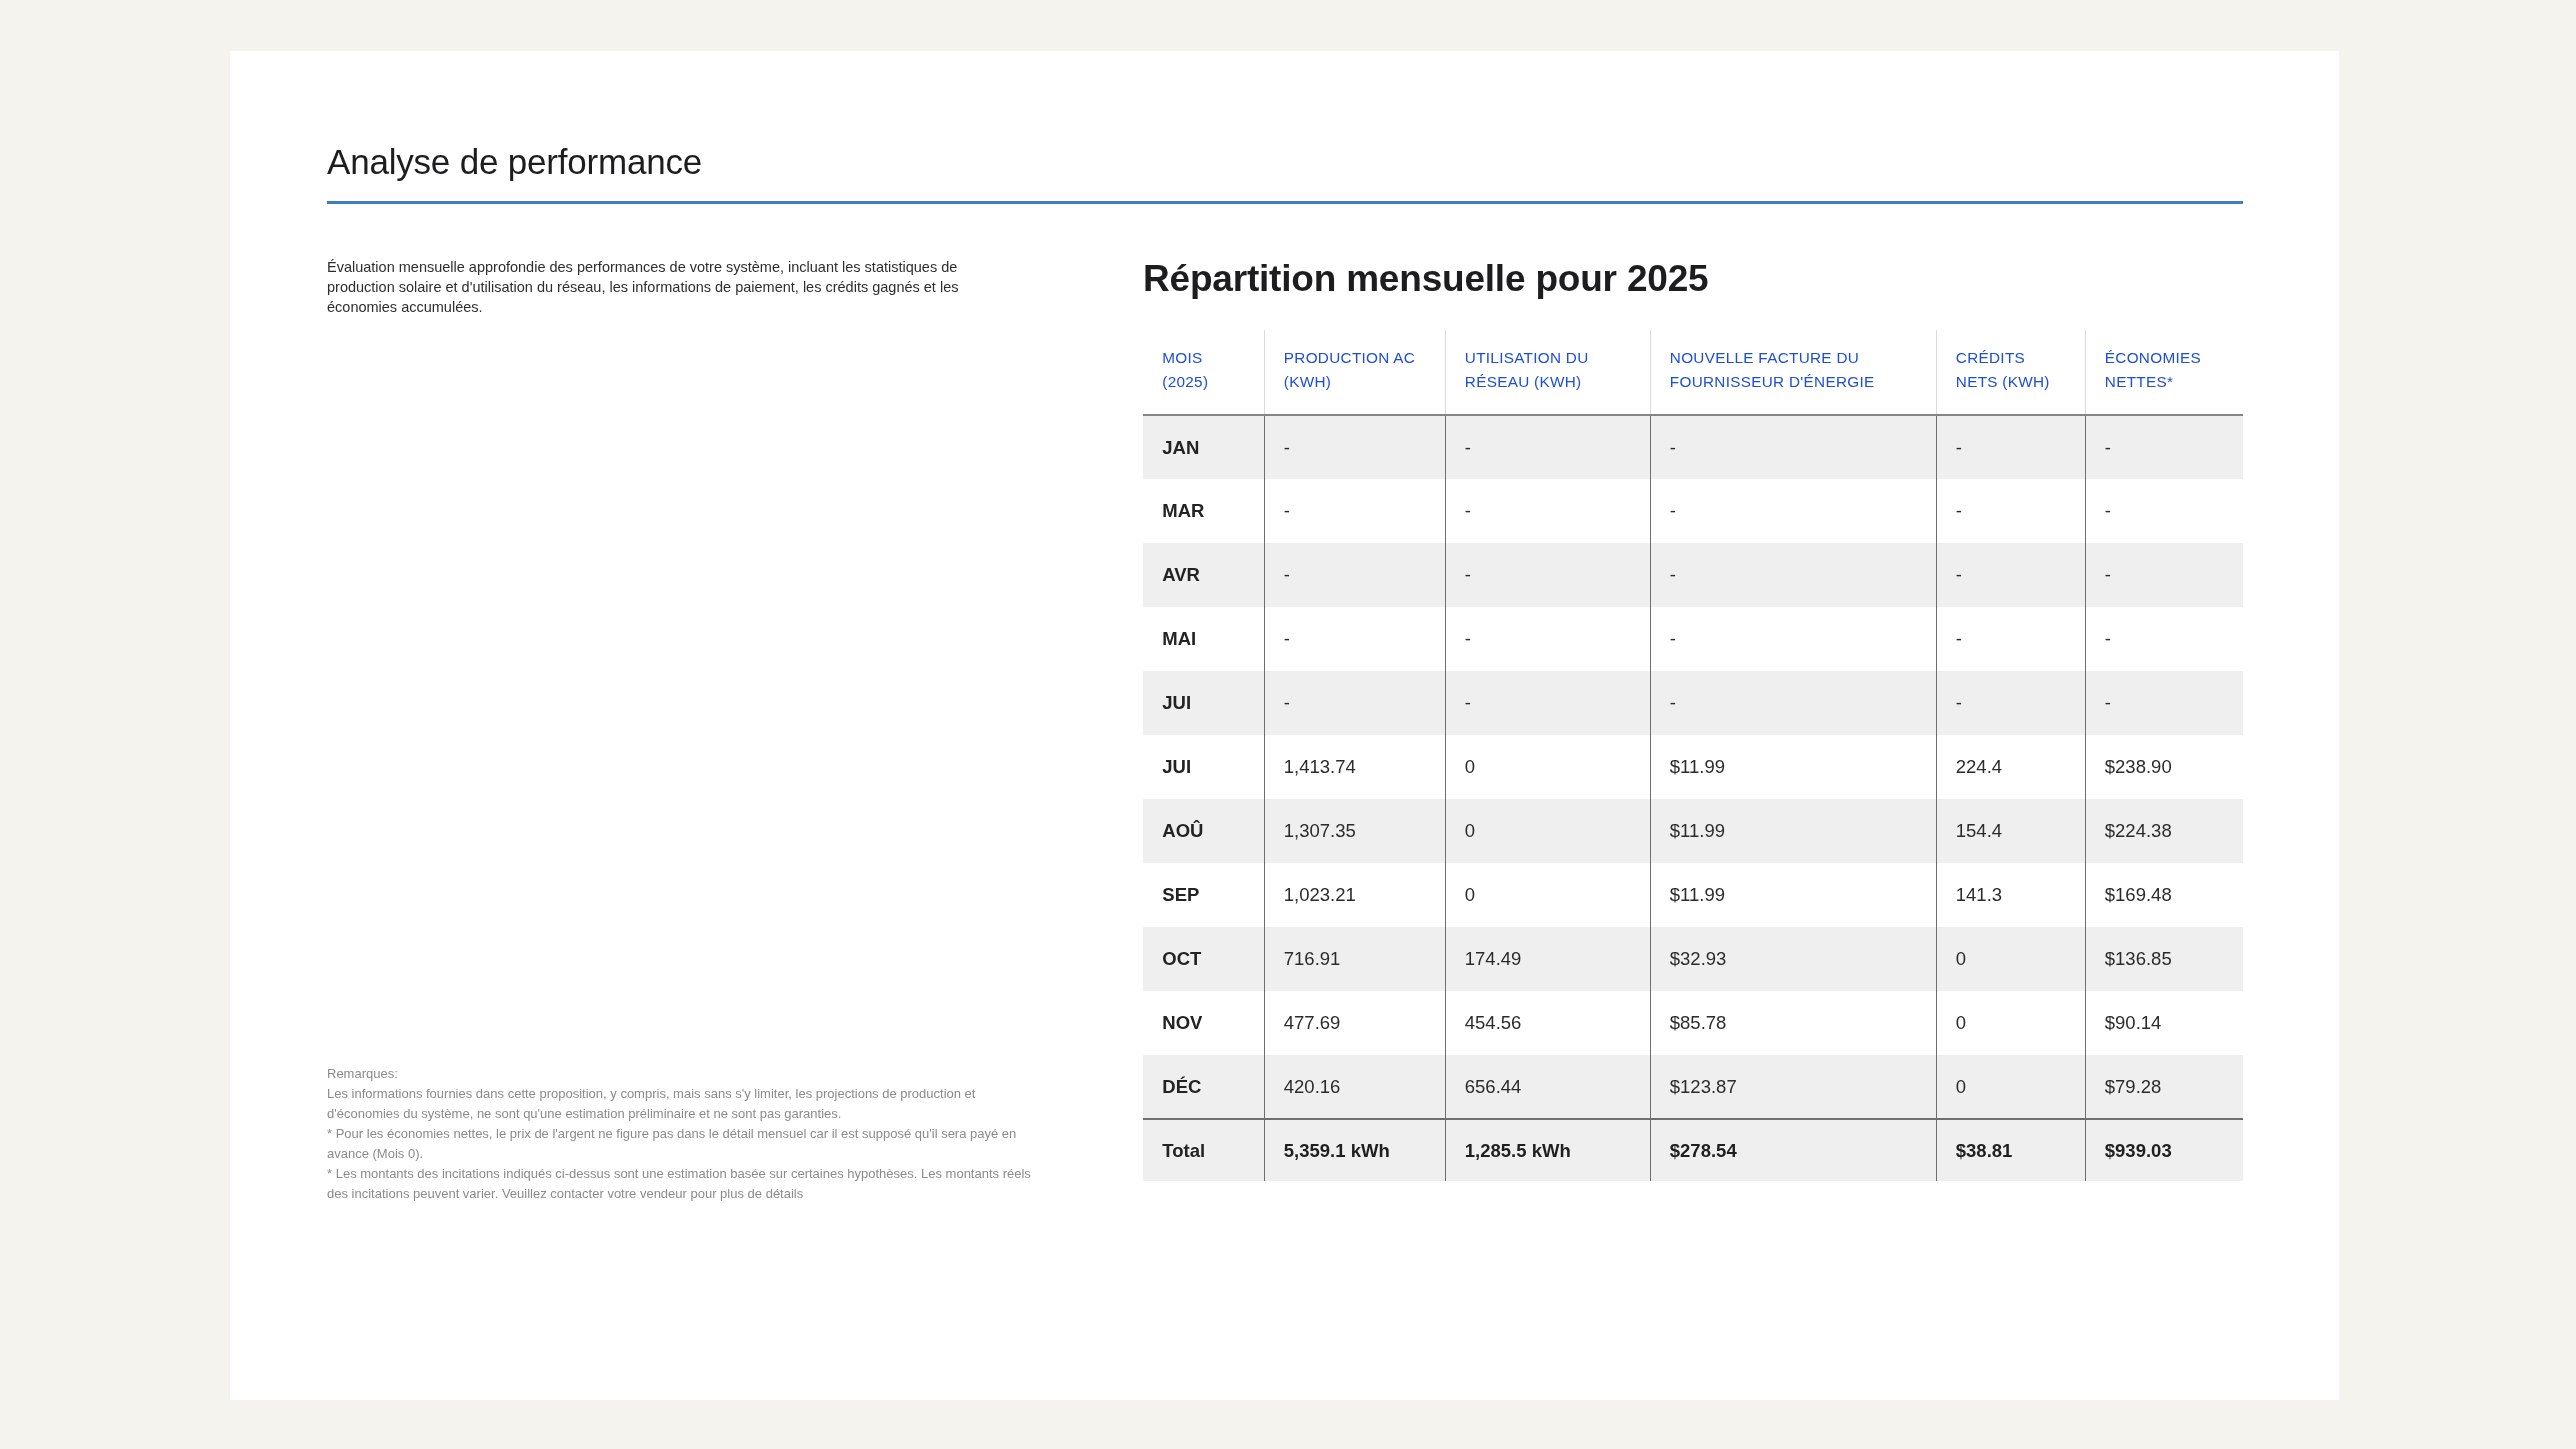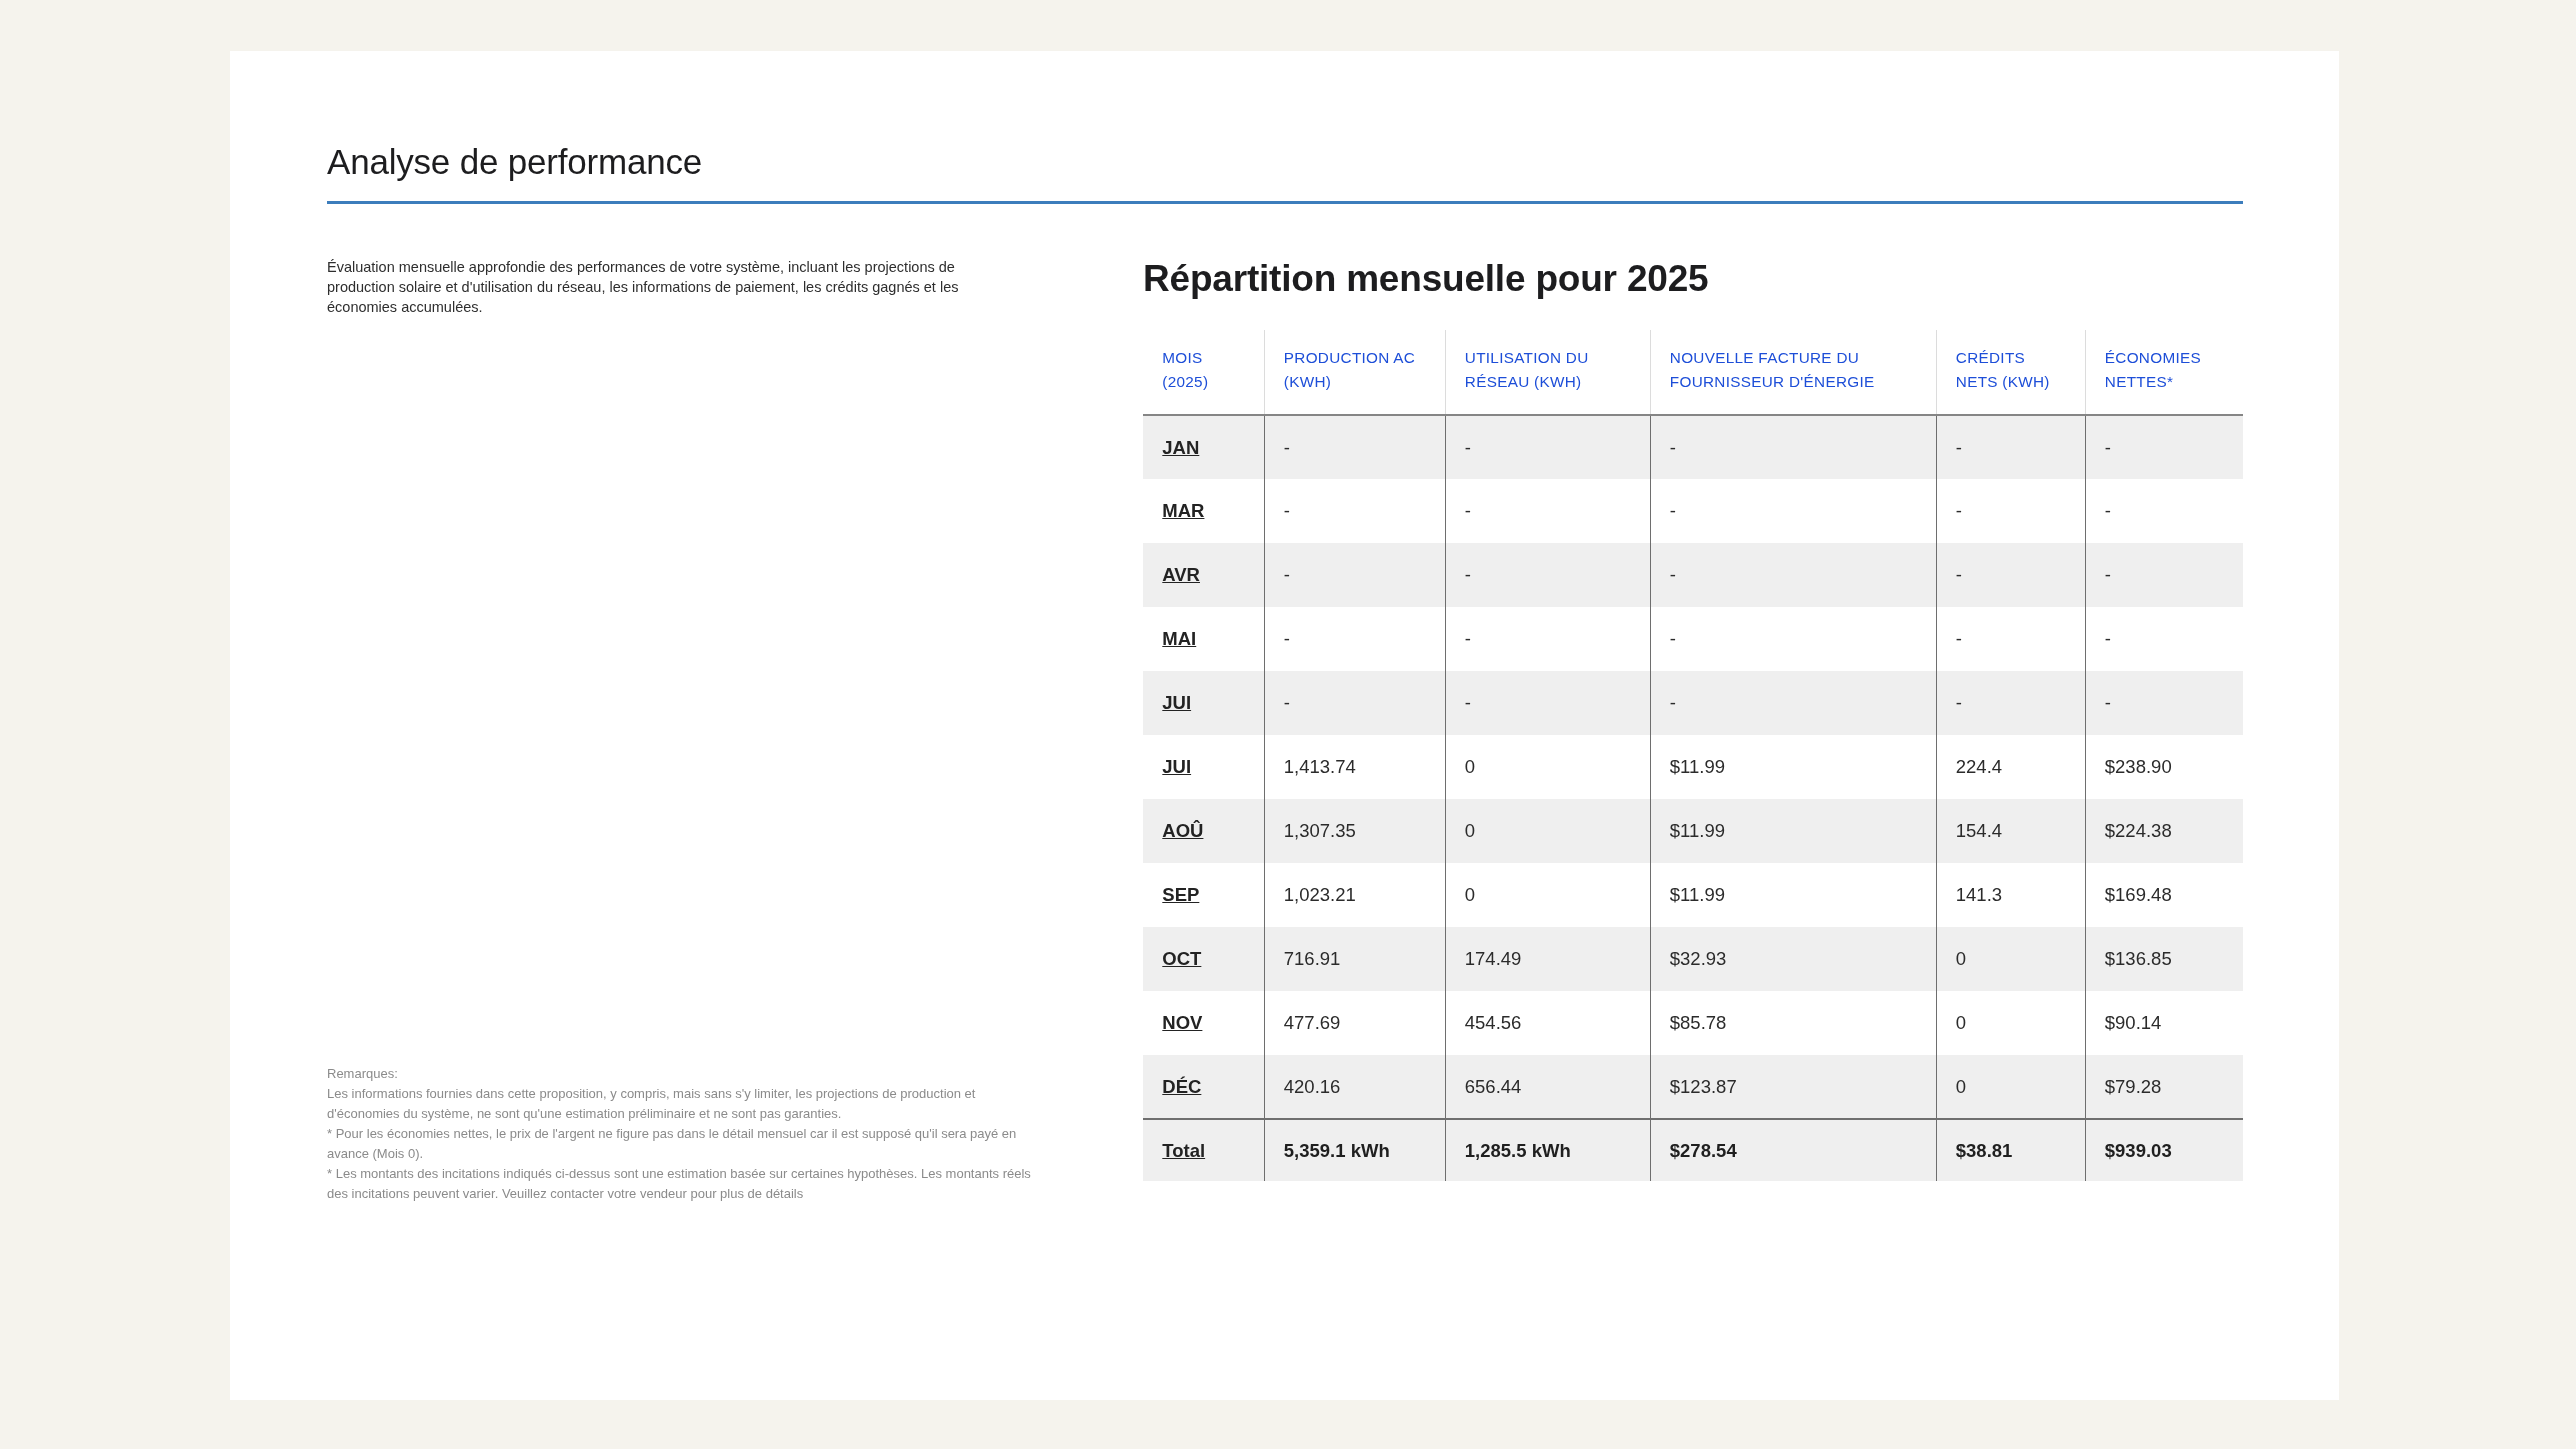--- a/index.html
+++ b/index.html
@@ -94,42 +94,42 @@
   table.breakdown tbody tr:nth-child(odd) { background: #efefef; }
   table.breakdown td {
     padding: 0 13px 0 19.3px;
     font-size: 18.5px;
     font-weight: 400;
     color: #2b2b2b;
     border-left: 1.6px solid #6e6e6e;
     vertical-align: middle;
   }
   table.breakdown td:first-child { border-left: none; }
-  table.breakdown td.month { font-weight: 700; color: #232323; text-decoration: underline; }
+  table.breakdown td.month { font-weight: 700; color: #232323; }
 
   table.breakdown tfoot tr {
     height: 62px;
     background: #efefef;
     border-top: 2.4px solid #6f6f6f;
     padding-left: 32px;
   }
   table.breakdown tfoot td {
     font-weight: 700;
     color: #1f1f1f;
   }
 </style>
 </head>
 <body>
 
 <div class="card">
 
   <h1 class="doc-title">Analyse de performance</h1>
   <div class="title-rule"></div>
 
-  <p class="intro">Évaluation mensuelle approfondie des performances de votre système, incluant les projections de production solaire et d'utilisation du réseau, les informations de paiement, les crédits gagnés et les économies accumulées.</p>
+  <p class="intro">Évaluation mensuelle approfondie des performances de votre système, incluant les statistiques de production solaire et d'utilisation du réseau, les informations de paiement, les crédits gagnés et les économies accumulées.</p>
 
   <h2 class="breakdown-title">Répartition mensuelle pour 2025</h2>
 
   <div class="table-wrap">
     <table class="breakdown">
       <colgroup>
         <col style="width:121px">
         <col style="width:181px">
         <col style="width:205px">
         <col style="width:286px">

